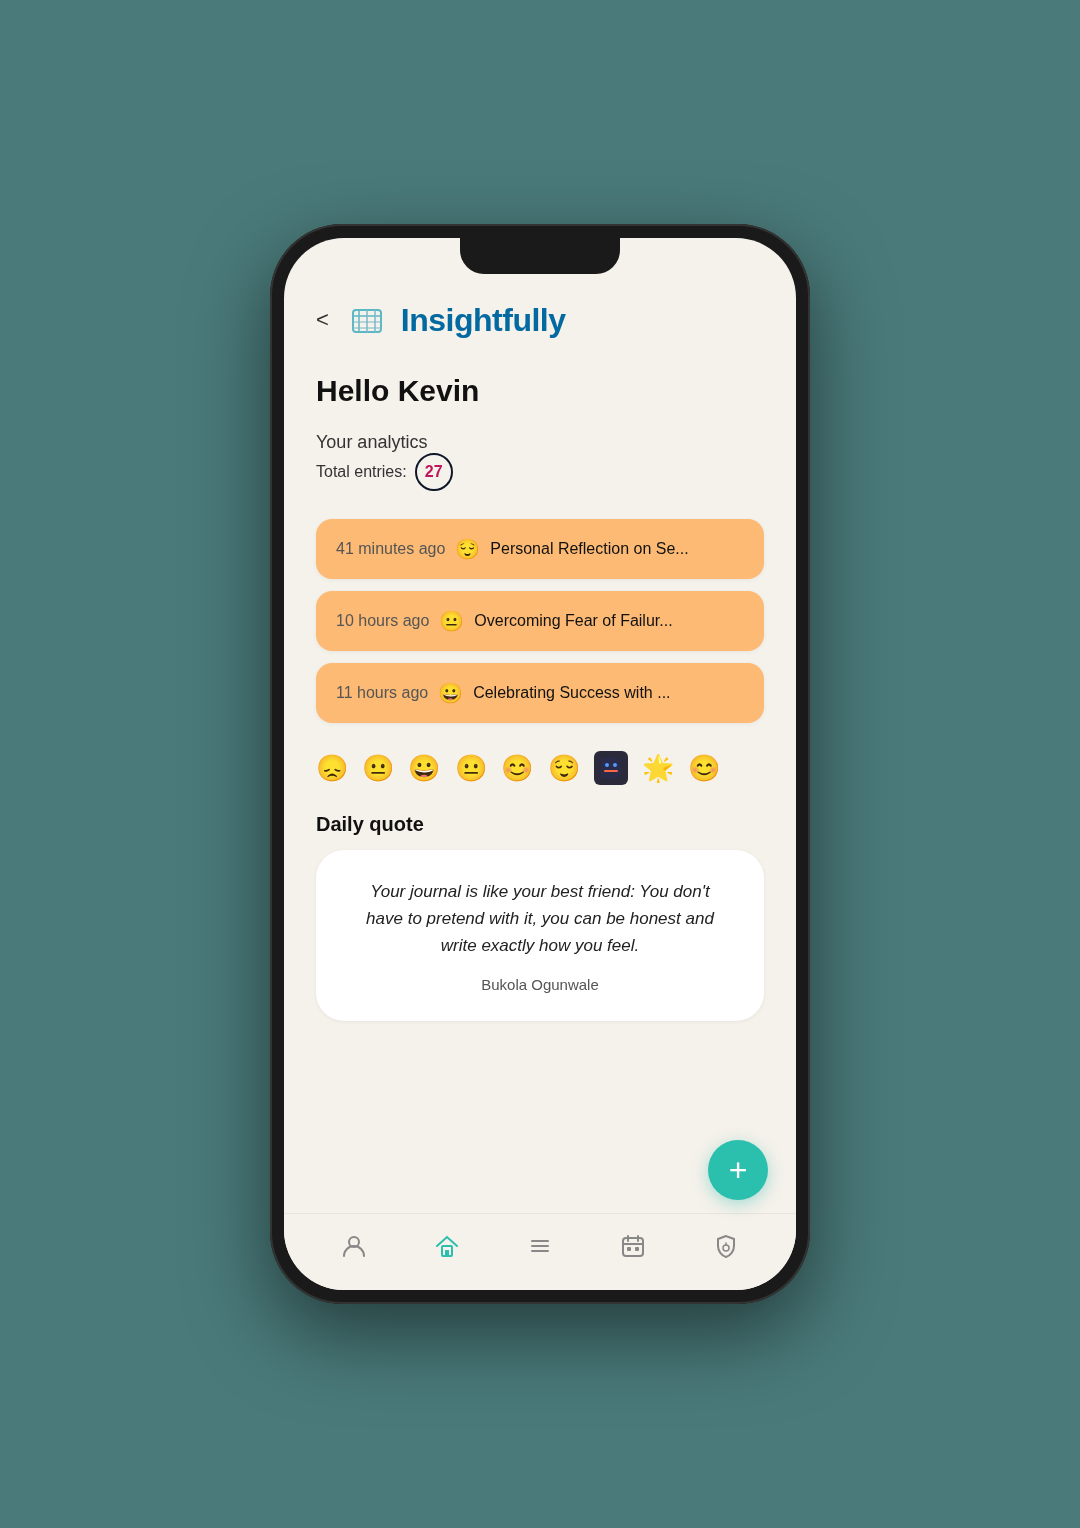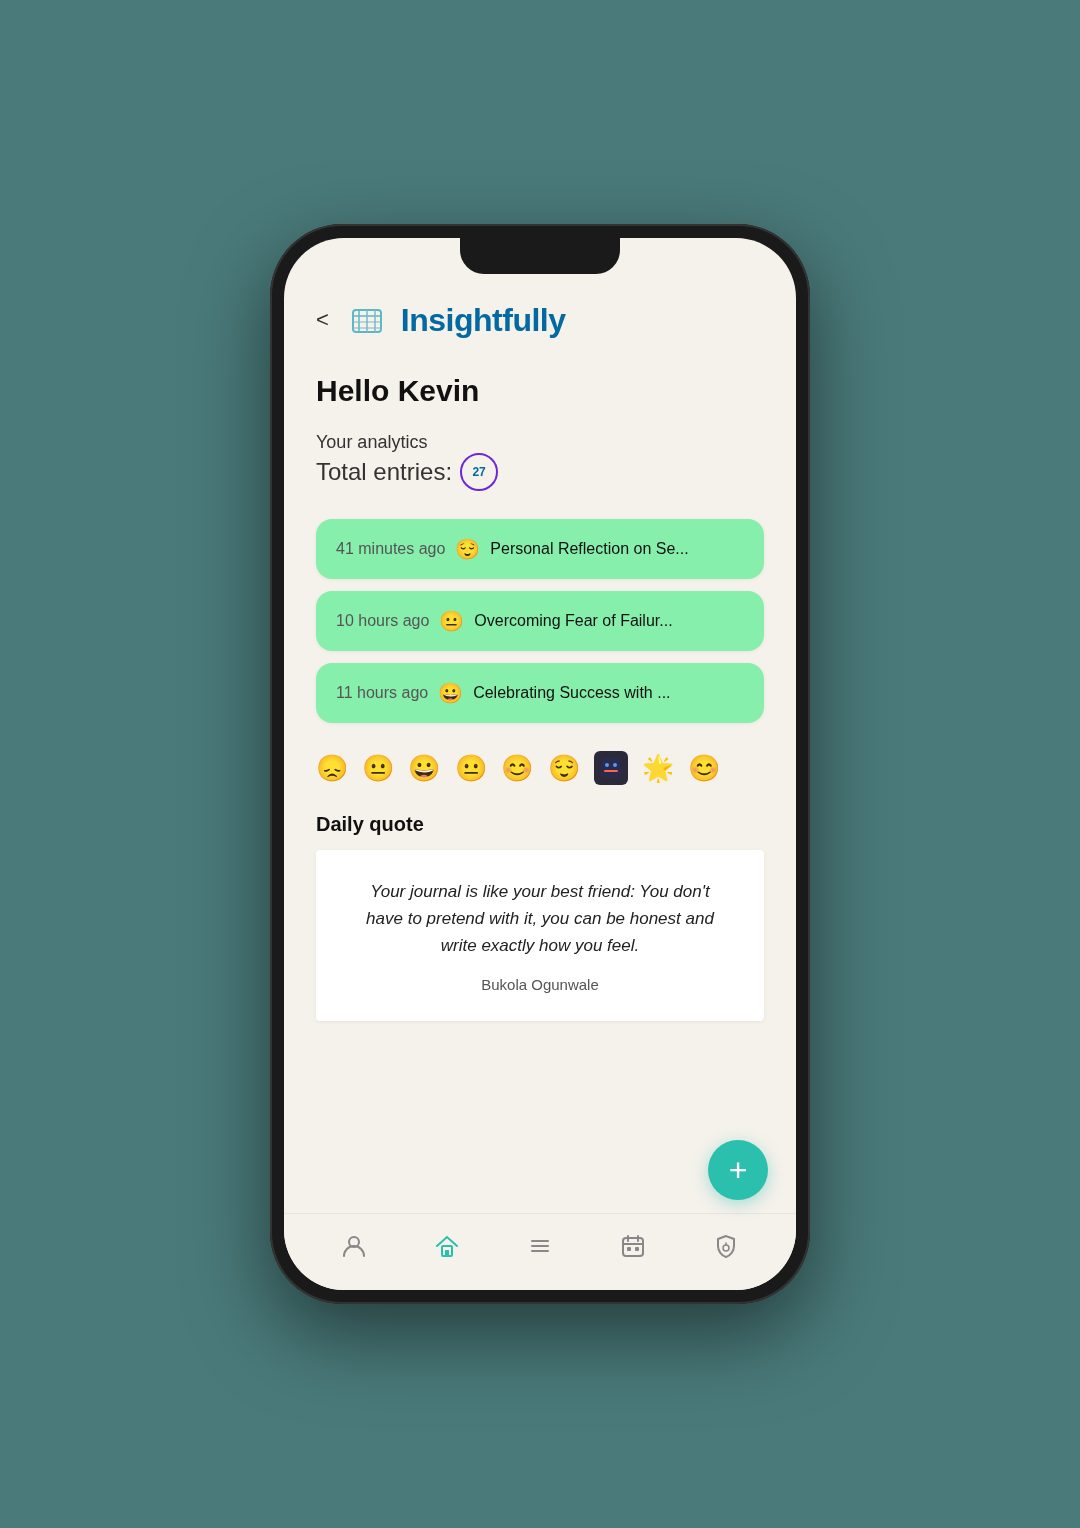--- a/index.html
+++ b/index.html
@@ -93,54 +93,54 @@
     }
 
     .total-entries-row {
       display: flex;
       align-items: center;
       gap: 8px;
       margin-bottom: 28px;
     }
 
     .total-entries-text {
-      font-size: 24px;
+      font-size: 16px;
       color: #333;
     }
 
     .entries-badge {
-      border: 2px solid #6d28d9;
+      border: 2px solid #0f172a;
       border-radius: 50%;
       width: 38px;
       height: 38px;
       display: flex;
       align-items: center;
       justify-content: center;
-      font-size: 12px;
+      font-size: 16px;
       font-weight: 600;
-      color: #0369a1;
+      color: #be185d;
     }
 
     
     .section-title {
       font-size: 20px;
       font-weight: 600;
       color: #111;
       margin-bottom: 14px;
     }
 
     .entries-list {
       display: flex;
       flex-direction: column;
       gap: 12px;
       margin-bottom: 28px;
     }
 
     .entry-card {
-      background: #86efac;
+      background: #fdba74;
       border-radius: 16px;
       padding: 18px 20px;
       display: flex;
       align-items: center;
       gap: 10px;
       box-shadow: 0 1px 4px rgba(0,0,0,0.06);
       cursor: pointer;
     }
 
     .entry-time {
@@ -187,21 +187,21 @@
     }
 
     .mood-star {
       font-size: 26px;
       flex-shrink: 0;
     }
 
     
     .quote-card {
       background: #fff;
-      border-radius: 4px;
+      border-radius: 28px;
       padding: 28px 41px;
       box-shadow: 0 1px 4px rgba(0,0,0,0.06);
       margin-bottom: 24px;
     }
 
     .quote-text {
       font-size: 17px;
       font-style: italic;
       color: #222;
       line-height: 1.6;

